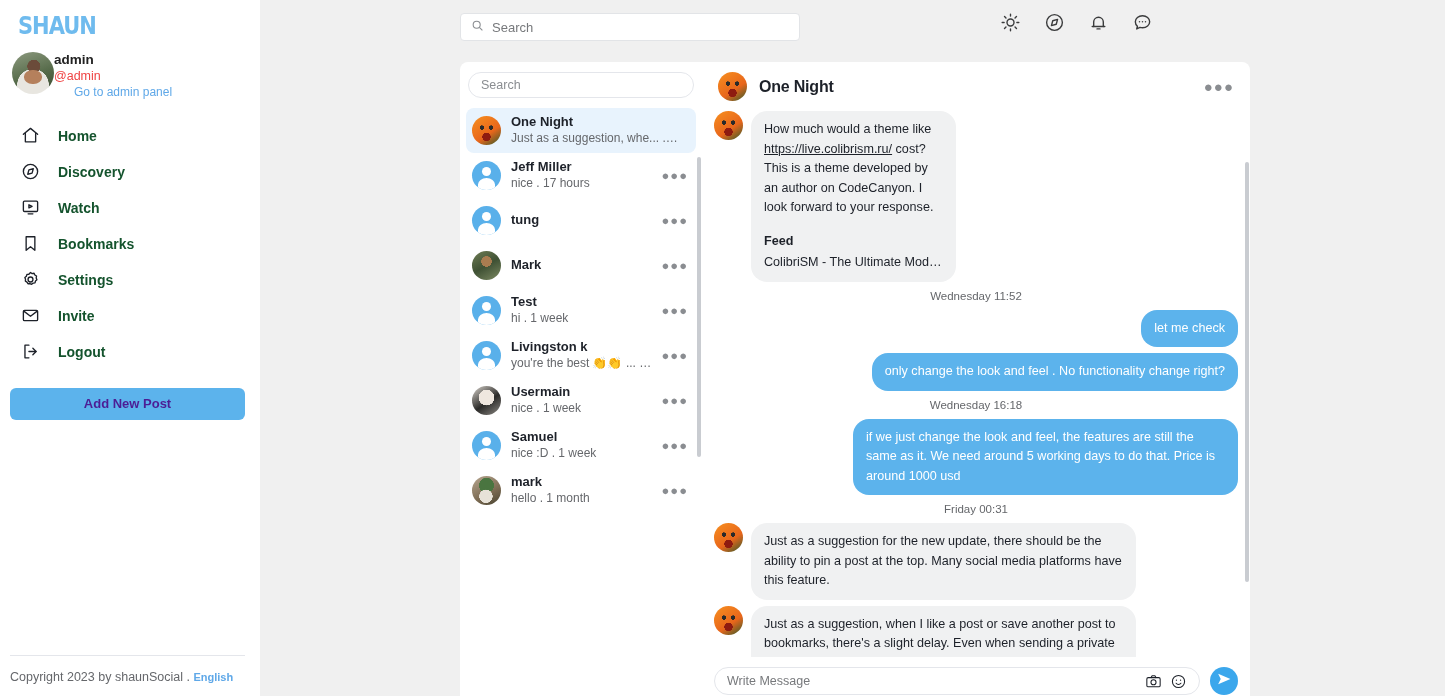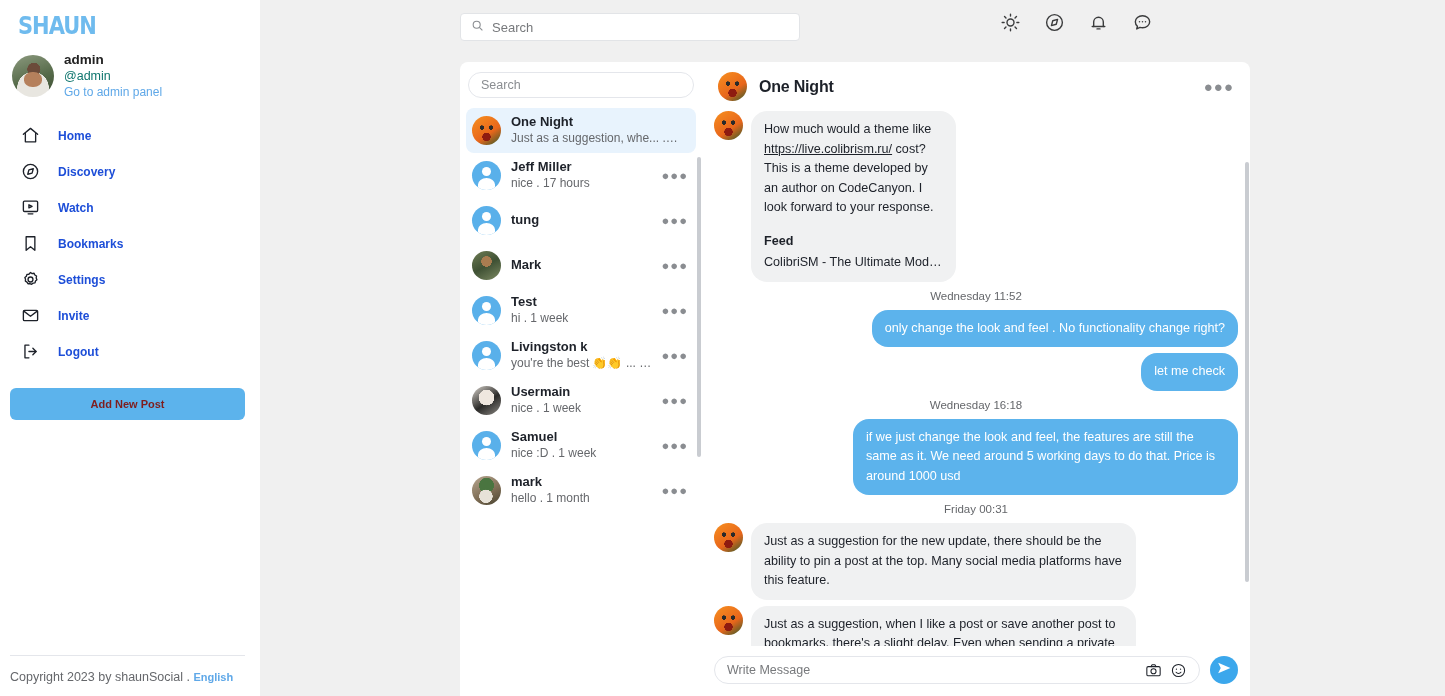--- a/index.html
+++ b/index.html
@@ -23,56 +23,56 @@
     display: flex; flex-direction: column;
   }
   .logo {
     margin: 14px 0 10px 8px;
     font-size: 21px; font-weight: bold; letter-spacing: -1px;
     color: #6fbbee;
     font-family: "DejaVu Sans", sans-serif;
     transform: scaleY(1.15);
     transform-origin: left center;
   }
-  .user-row { display: flex; align-items: center; gap: 10px; padding: 4px 0 8px 2px; }
+  .user-row { display: flex; align-items: flex-start; padding: 4px 0 8px 2px; }
   .avatar {
     border-radius: 50%; flex: none; overflow: hidden;
     background: #cfd6dc; position: relative;
   }
   .avatar-admin { width: 42px; height: 42px;
     background:
       radial-gradient(circle at 52% 34%, #6b4b3a 0 18%, transparent 19%),
       radial-gradient(circle at 50% 78%, #e8e6e0 0 40%, transparent 41%),
       linear-gradient(160deg, #8d9a7f 0%, #566b4a 55%, #394a30 100%);
   }
   .avatar-admin::after {
     content: ""; position: absolute; left: 28%; top: 42%;
     width: 44%; height: 34%; border-radius: 45%;
     background: #b5805c;
   }
   .user-meta { line-height: 1.25; }
   .user-name { font-size: 13.5px; font-weight: bold; color: #222; }
-  .user-handle { font-size: 12.5px; color: #0f766e; }
-  .user-link { font-size: 12px; color: #5fa8e8; cursor: pointer; }
+  .user-handle { font-size: 12.5px; color: #ef4444; }
+  .user-link { font-size: 12px; color: #5fa8e8; cursor: pointer; margin-left: 20px; }
 
   .nav { margin-top: 10px; }
   .nav-item {
     display: flex; align-items: center; gap: 18px;
     height: 36px; padding-left: 10px; cursor: pointer;
     border-radius: 6px;
   }
   .nav-ico { width: 20px; height: 20px; flex: none; color: #1d2129; display: flex; align-items: center; justify-content: center; }
   .nav-ico svg { width: 19px; height: 19px; stroke: #1d2129; stroke-width: 1.7; fill: none;
                  stroke-linecap: round; stroke-linejoin: round; }
-  .nav-label { font-size: 12px; font-weight: bold; color: #1d4ed8; }
+  .nav-label { font-size: 14px; font-weight: bold; color: #14532d; }
 
   .add-post {
     margin: 18px 0 0 0; height: 32px; width: 235px;
-    background: #5cb3ec; color: #7f1d1d; border: none; border-radius: 6px;
-    font-size: 11px; font-weight: bold; cursor: pointer;
+    background: #5cb3ec; color: #4c1d95; border: none; border-radius: 6px;
+    font-size: 13px; font-weight: bold; cursor: pointer;
     font-family: "Liberation Sans", sans-serif;
   }
 
   .sidebar-foot { margin-top: auto; padding-bottom: 12px; }
   .foot-sep { border-top: 1px solid #e4e6eb; margin: 0 0 12px 0; width: 235px; }
   .foot-links { font-size: 12.5px; color: #65676b; line-height: 1.55; width: 240px; }
   .foot-links span { cursor: pointer; }
   .foot-copy { font-size: 12.5px; color: #65676b; margin-top: 14px; }
   .foot-lang { color: #5fa8e8; font-size: 11px; font-weight: bold; cursor: pointer; }
   .dot-sep { color: #65676b; }
@@ -191,21 +191,21 @@
   }
   .bubble.in { background: #f0f1f2; color: #1d2129; }
   .bubble.out { background: #5cb3ec; color: #fff; }
   .bubble a { color: #1d2129; text-decoration: underline; }
   .link-title { font-weight: bold; margin-top: 14px; }
   .link-desc { margin-top: 2px; white-space: nowrap; overflow: hidden; text-overflow: ellipsis; max-width: 180px; }
   .timestamp { text-align: center; font-size: 11.5px; color: #65676b; margin: 8px 0 8px 0; }
 
   .composer {
     flex: none; display: flex; align-items: center; gap: 10px;
-    padding: 10px 12px 12px 12px;
+    padding: 10px 12px 1px 12px;
   }
   .composer-box {
     flex: 1; height: 28px; border: 1px solid #e4e6eb; border-radius: 16px;
     display: flex; align-items: center; padding: 0 12px; cursor: text;
   }
   .composer-ph { flex: 1; font-size: 12.5px; color: #77797c; }
   .composer-ico { width: 17px; height: 17px; margin-left: 8px; cursor: pointer; }
   .composer-ico svg { width: 17px; height: 17px; stroke: #1d2129; stroke-width: 1.5; fill: none;
                       stroke-linecap: round; stroke-linejoin: round; }
   .send-btn {
@@ -439,24 +439,24 @@
       <div class="convo-more">●●●</div>
     </div>
 
     <div class="thread" id="thread">
         <div class="msg-row in">
           <div class="msg-av av-tiger"></div>
           <div class="bubble in" style="max-width: 205px;"><span>How much would a theme like </span><a>https://live.colibrism.ru/</a><span> cost? This is a theme developed by an author on CodeCanyon. I look forward to your response.</span><div class="link-title">Feed</div><div class="link-desc">ColibriSM - The Ultimate Modern So...</div></div>
         </div>
         <div class="timestamp">Wednesday 11:52</div>
         <div class="msg-row out">
+          <div class="bubble out">let me check</div>
+        </div>
+        <div class="msg-row out">
           <div class="bubble out">only change the look and feel . No functionality change right?</div>
-        </div>
-        <div class="msg-row out">
-          <div class="bubble out">let me check</div>
         </div>
         <div class="timestamp">Wednesday 16:18</div>
         <div class="msg-row out">
           <div class="bubble out">if we just change the look and feel, the features are still the same as it. We need around 5 working days to do that. Price is around 1000 usd</div>
         </div>
         <div class="timestamp">Friday 00:31</div>
         <div class="msg-row in">
           <div class="msg-av av-tiger"></div>
           <div class="bubble in">Just as a suggestion for the new update, there should be the ability to pin a post at the top. Many social media platforms have this feature.</div>
         </div>

